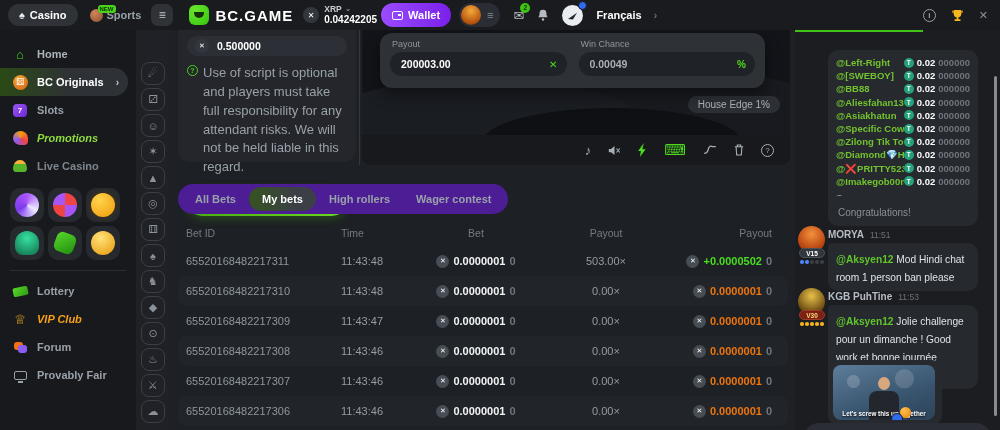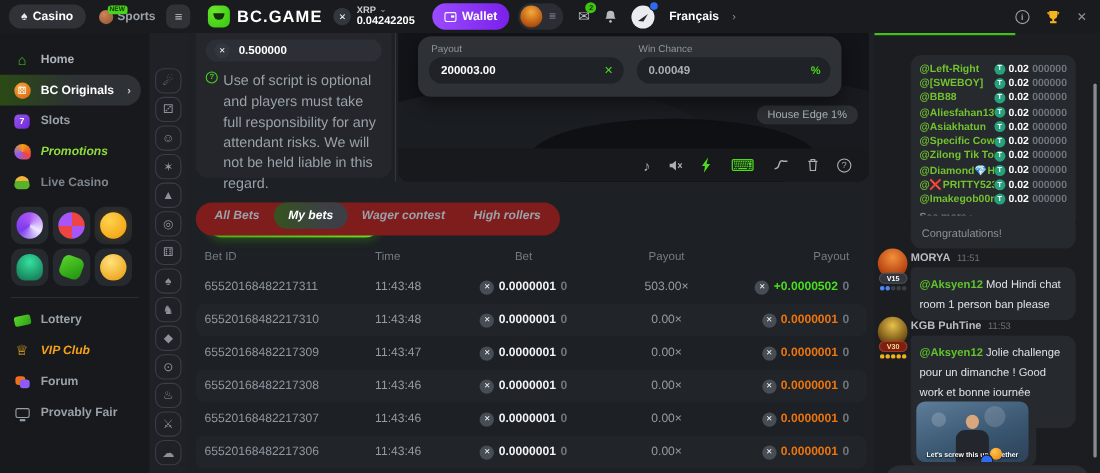--- a/index.html
+++ b/index.html
@@ -26,21 +26,21 @@
   .search{margin-left:14px;width:212px;height:22px;border-radius:12px;background:#26282d;display:flex;align-items:center;padding:0 9px;gap:6px;}
   .sglass{width:9px;height:9px;border:1.5px solid #767e87;border-radius:50%;position:relative;flex:0 0 auto;}
   .sglass:after{content:"";position:absolute;left:8px;top:8px;width:5px;height:1.5px;background:#767e87;transform:rotate(45deg);transform-origin:0 0;}
   .search input{flex:1;background:transparent;border:none;outline:none;color:#e8eaed;font-size:9.5px;font-family:inherit;}
   .search input::placeholder{color:#6d747d;}
   .coin{border-radius:50%;background:#32373d;color:#fff;display:inline-flex;align-items:center;justify-content:center;font-weight:bold;}
   .bal{display:flex;align-items:center;gap:5px;margin-left:10px;}
   .balcol{display:flex;flex-direction:column;line-height:1;}
   .balcur{font-size:8.5px;font-weight:bold;color:#c9ced4;display:flex;gap:3px;align-items:center;}
   .balval{font-size:10px;font-weight:bold;color:#fff;margin-top:2px;}
-  .wallet{margin-left:16px;height:24px;border-radius:12px;padding:0 11px;display:flex;align-items:center;gap:5px;
+  .wallet{margin-left:4px;height:24px;border-radius:12px;padding:0 11px;display:flex;align-items:center;gap:5px;
     background:linear-gradient(90deg,#9a4bff,#7a20ea);border:none;color:#fff;font-size:11px;font-weight:bold;font-family:inherit;}
   .wico{width:11px;height:9px;border:1.5px solid #fff;border-radius:2px;position:relative;}
   .wico:after{content:"";position:absolute;right:1px;top:2px;width:3px;height:2px;background:#fff;}
   .avpill{margin-left:8px;height:24px;border-radius:12px;background:#2a2d33;display:flex;align-items:center;padding:2px 7px 2px 2px;gap:6px;}
   .avatar{width:20px;height:20px;border-radius:50%;background:radial-gradient(circle at 50% 30%,#f5a93c,#b4520e 70%,#5c2d08);}
   .hic{position:relative;margin-left:13px;display:flex;align-items:center;color:#b6bcc2;}
   .badge{position:absolute;top:-5px;right:-6px;min-width:10px;height:10px;border-radius:6px;background:#3fc412;color:#0d2b04;
     font-size:6.5px;font-weight:bold;display:flex;align-items:center;justify-content:center;padding:0 2px;}
   .chattg{width:21px;height:21px;border-radius:50%;background:#e9edf0;display:flex;align-items:center;justify-content:center;}
   .bluedot{position:absolute;top:-4px;right:-4px;width:9px;height:9px;border-radius:50%;background:#2f6bf0;border:1.5px solid #191b1e;}
@@ -107,22 +107,22 @@
   .unit{color:#4edd1d;font-size:10px;font-weight:bold;}
   .hedge{position:absolute;right:10px;top:66px;background:rgba(120,126,134,.22);border-radius:12px;padding:3px 10px;
     font-size:10px;color:#aeb5bc;}
   .gtools{position:absolute;left:0;bottom:0;width:100%;height:30px;background:#17191d;display:flex;align-items:center;
     justify-content:flex-end;gap:17px;padding-right:16px;}
   .gt{display:flex;align-items:center;color:#a9b0b7;font-size:13px;}
   .kb{color:#4edd1d;font-size:15px;}
   .helpc{width:13px;height:13px;border-radius:50%;border:1.4px solid #a9b0b7;font-size:8px;display:flex;align-items:center;justify-content:center;}
 
   
-  .tabs{position:absolute;left:178px;top:184px;height:30px;display:inline-flex;align-items:flex-start;background:#7f1d1d;
-    border-radius:15px;padding:0 4px;font-style:italic;}
+  .tabs{position:absolute;left:178px;top:184px;height:30px;display:inline-flex;align-items:center;background:#4c1d95;
+    border-radius:15px;padding:0 4px;}
   .tab{padding:0 13px;height:24px;display:flex;align-items:center;font-size:11px;font-weight:bold;color:#9aa1a9;border-radius:12px;}
   .tab.on{background:linear-gradient(90deg,#35531f,#3c4046 70%);color:#fff;}
 
   
   .tbl{position:absolute;left:178px;top:220px;width:610px;height:210px;font-size:11px;}
   .trow{display:grid;grid-template-columns:155px 60px 150px 110px 1fr;align-items:center;height:30px;padding:0 16px 0 8px;border-radius:8px;}
   .trow.head{height:26px;color:#737b85;font-size:10.5px;}
   .trow:nth-child(odd):not(.head){background:rgba(255,255,255,.018);}
   .c-id{color:#8f97a0;}
   .c-time{color:#949ca5;}
@@ -430,22 +430,22 @@
             <path d="M1 3h10M4 3V1h4v2M2.5 3l.7 10h5.6l.7-10" stroke="#a9b0b7" fill="none" stroke-width="1.3"></path>
           </svg>
       </span>
       <span class="gt helpc">?</span>
     </div>
   </div>
 
   <div class="tabs">
     <span class="tab">All Bets</span>
     <span class="tab on">My bets</span>
+    <span class="tab">High rollers</span>
     <span class="tab">Wager contest</span>
-    <span class="tab">High rollers</span>
   </div>
 
   <div class="tbl">
     <div class="trow head">
       <span>Bet ID</span>
       <span>Time</span>
       <span class="th-bet">Bet</span>
       <span class="th-pay">Payout</span>
       <span class="th-prof">Payout</span>
     </div>

